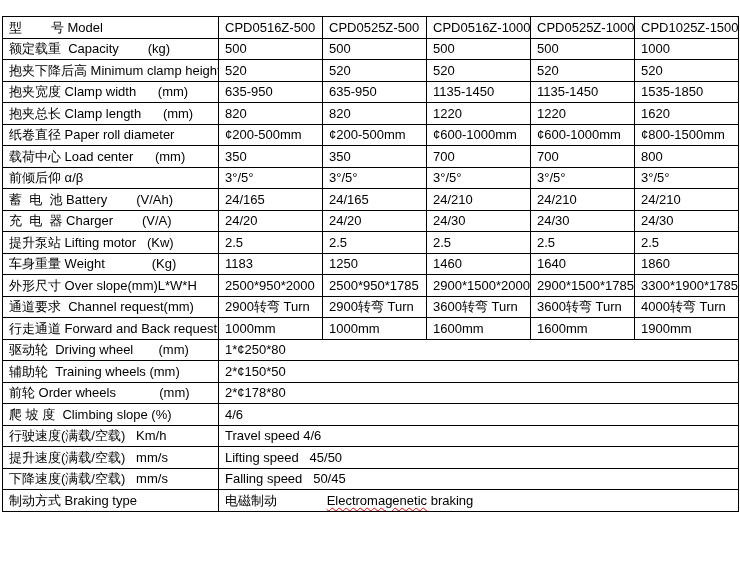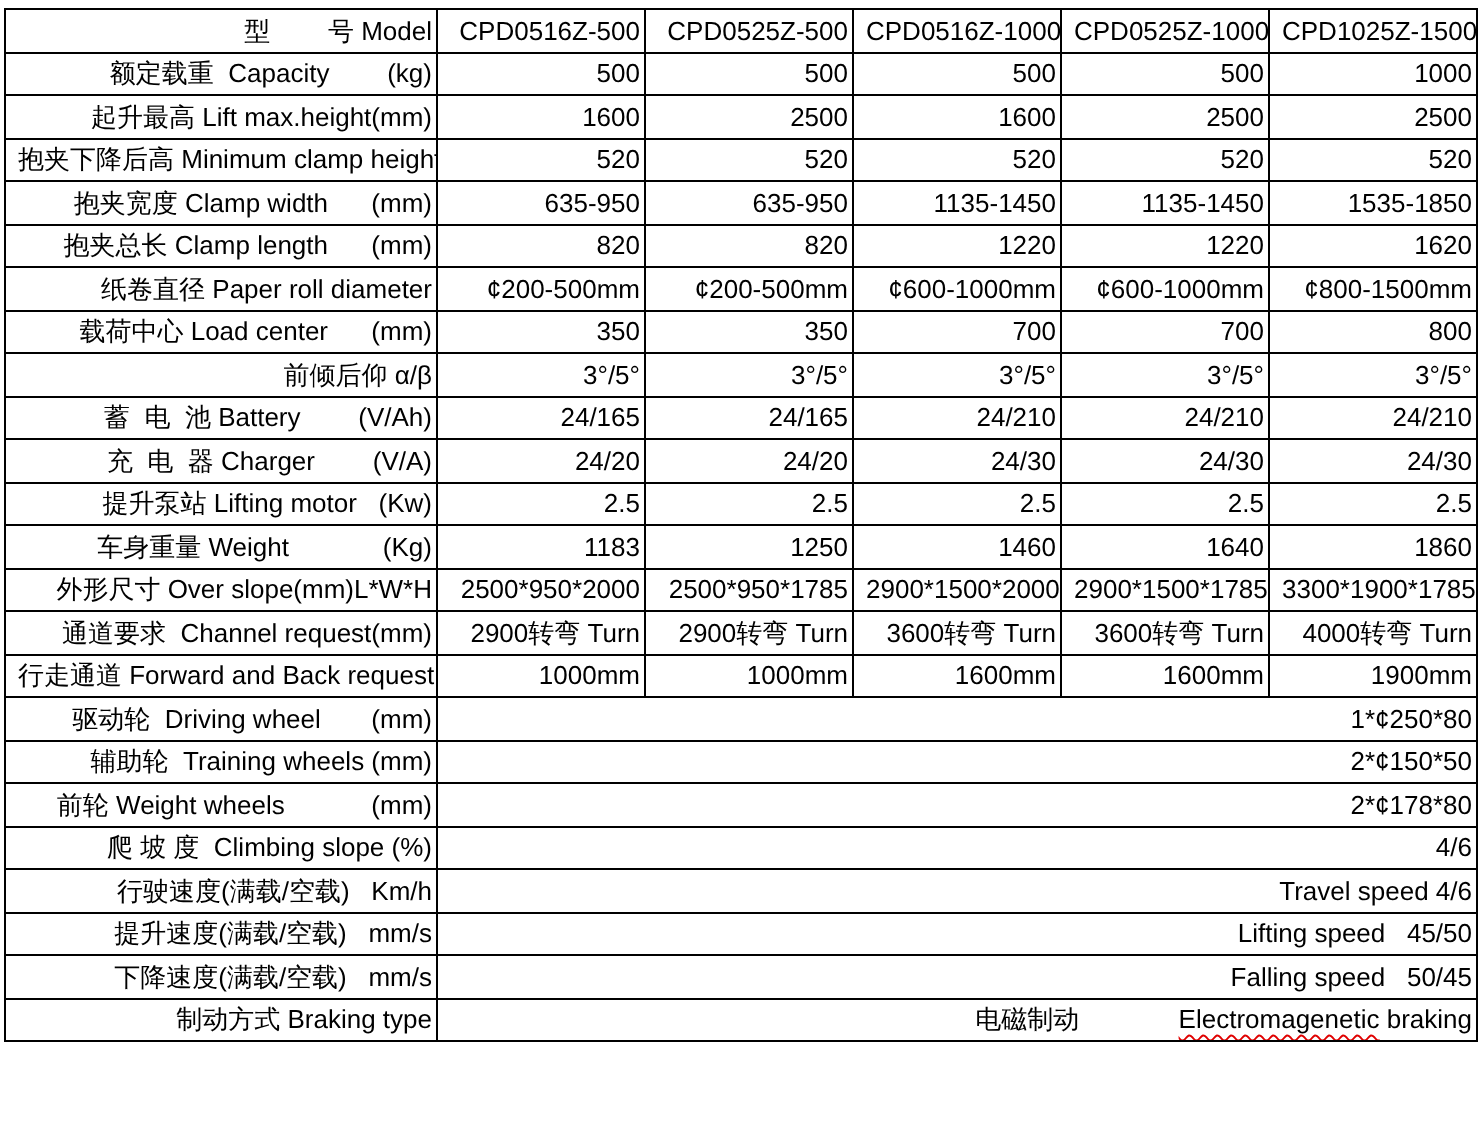--- a/index.html
+++ b/index.html
@@ -9,22 +9,21 @@
     background: #ffffff;
     width: 740px;
     height: 567px;
     font-family: "Liberation Sans", "DejaVu Sans", sans-serif;
     color: #000000;
   }
   table.spec {
     border-collapse: collapse;
     table-layout: fixed;
     width: 736px;
-    margin: 4px 0 0 2px;
-    text-align: right;
+    margin: 16px 0 0 2px;
   }
   table.spec td {
     border: 1.5px solid #000000;
     height: 21.5px;
     font-size: 13px;
     line-height: 1.05;
     color: #000000;
     vertical-align: middle;
     white-space: pre;
     overflow: hidden;
@@ -63,28 +62,20 @@
     </tr>
     <tr>
       <td class="label">额定载重  Capacity        (kg)</td>
       <td class="val">500</td>
       <td class="val">500</td>
       <td class="val">500</td>
       <td class="val">500</td>
       <td class="val">1000</td>
     </tr>
     <tr>
-      <td class="label">起升最高 Lift max.height(mm)</td>
-      <td class="val">1600</td>
-      <td class="val">2500</td>
-      <td class="val">1600</td>
-      <td class="val">2500</td>
-      <td class="val">2500</td>
-    </tr>
-    <tr>
       <td class="label">抱夹下降后高 Minimum clamp height</td>
       <td class="val">520</td>
       <td class="val">520</td>
       <td class="val">520</td>
       <td class="val">520</td>
       <td class="val">520</td>
     </tr>
     <tr>
       <td class="label">抱夹宽度 Clamp width      (mm)</td>
       <td class="val">635-950</td>
@@ -183,21 +174,21 @@
     </tr>
     <tr>
       <td class="label">驱动轮  Driving wheel       (mm)</td>
       <td class="val" colspan="5">1*¢250*80</td>
     </tr>
     <tr>
       <td class="label">辅助轮  Training wheels (mm)</td>
       <td class="val" colspan="5">2*¢150*50</td>
     </tr>
     <tr>
-      <td class="label">前轮 Weight wheels            (mm)</td>
+      <td class="label">前轮 Order wheels            (mm)</td>
       <td class="val" colspan="5">2*¢178*80</td>
     </tr>
     <tr>
       <td class="label">爬 坡 度  Climbing slope (%)</td>
       <td class="val" colspan="5">4/6</td>
     </tr>
     <tr>
       <td class="label">行驶速度(满载/空载)   Km/h</td>
       <td class="val" colspan="5">Travel speed 4/6</td>
     </tr>

